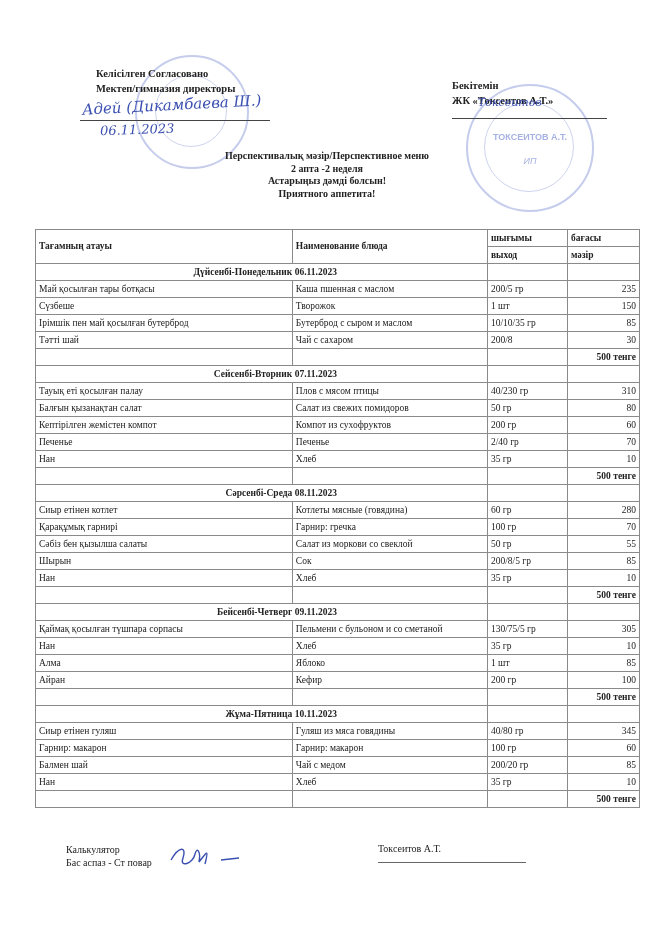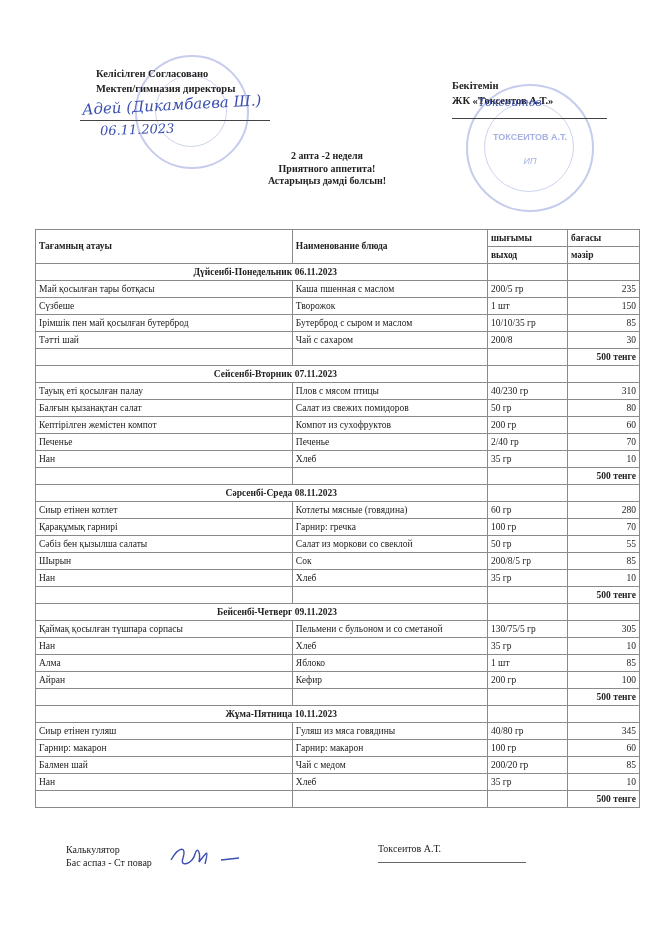--- a/index.html
+++ b/index.html
@@ -69,23 +69,24 @@
   <div class="hand-left-date">06.11.2023</div>
 
   <div class="hdr-right">
     <div>Бекітемін</div>
     <div>ЖК «Токсеитов А.Т.»</div>
   </div>
   <div class="hand-right">Токсеитов</div>
   <div class="sig-line-right"></div>
 
   <div class="title-block">
+    <div>Перспективалық мәзір/Перспективное меню</div>
     <div>2 апта -2 неделя</div>
+    <div>Астарыңыз дәмді болсын!</div>
     <div>Приятного аппетита!</div>
-    <div>Астарыңыз дәмді болсын!</div>
   </div>
 
   <table class="menu">
     <colgroup>
         <col class="c1">
         <col class="c2">
         <col class="c3">
         <col class="c4">
       </colgroup>
     <thead>

